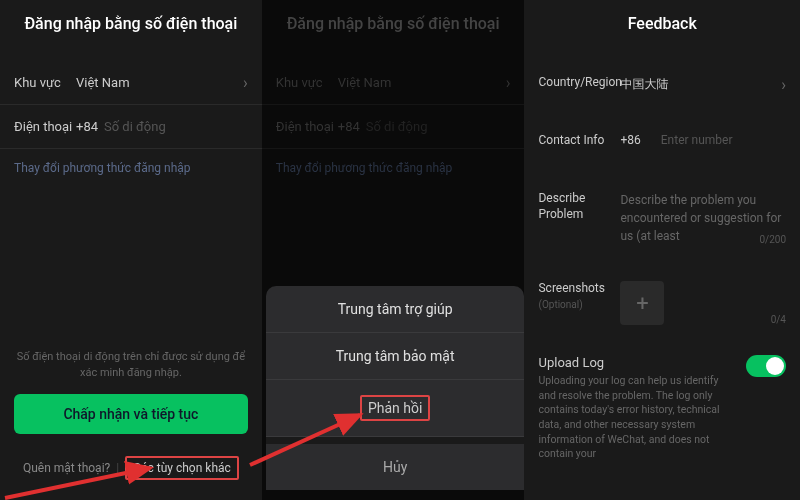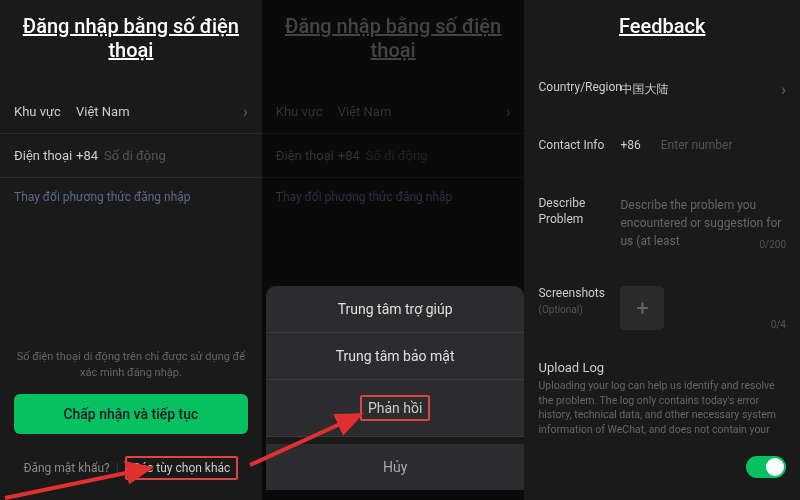--- a/index.html
+++ b/index.html
@@ -18,24 +18,23 @@
     position: relative;
     overflow: hidden;
   }
   .col1 { width: 266px; background: #1a1a1a; }
   .col2 { width: 267px; background: #0a0a0a; }
   .col3 { width: 280px; background: #1a1a1a; }
 
   .header {
     text-align: center;
     padding: 14px 0 10px;
-    font-size: 20px;
+    font-size: 16px;
     font-weight: 500;
     color: #fff;
-    text-decoration: underline;
   }
   .header.dim { color: #444; }
 
   .field-row {
     display: flex;
     align-items: center;
     padding: 10px 14px;
     border-bottom: 1px solid #2a2a2a;
     font-size: 13px;
     min-height: 44px;
@@ -132,21 +131,21 @@
     flex-shrink:0;
   }
   .switch::after {
     content:'';
     position:absolute;
     right:2px; top:2px;
     width:18px; height:18px;
     background:#fff;
     border-radius:50%;
   }
-  .upload-row { display:flex; align-items:flex-start; padding: 8px 14px; gap:18px;flex-direction:column;}
+  .upload-row { display:flex; align-items:flex-start; padding: 8px 14px; gap:18px;}
 
   
   .arrow {
     position: absolute;
     pointer-events: none;
     z-index: 100;
   }
   svg.arrow-svg { overflow: visible; }
 </style>
 </head>
@@ -166,21 +165,21 @@
       <span>+84</span>
       <span class="placeholder">Số di động</span>
     </div>
   </div>
   <div class="link-small">Thay đổi phương thức đăng nhập</div>
 
   <div class="bottom-area">
     <div class="hint-text">Số điện thoại di động trên chỉ được sử dụng để xác minh đăng nhập.</div>
     <div class="btn-primary">Chấp nhận và tiếp tục</div>
     <div class="bottom-links">
-      <span>Đăng mật khẩu?</span>
+      <span>Quên mật thoại?</span>
       <span class="sep">|</span>
       <span class="highlight-box">Các tùy chọn khác</span>
     </div>
   </div>
 </div>
 
 <div class="col col2">
   <div class="header dim">Đăng nhập bằng số điện thoại</div>
   <div style="height:18px"></div>
   <div class="field-row dim">

